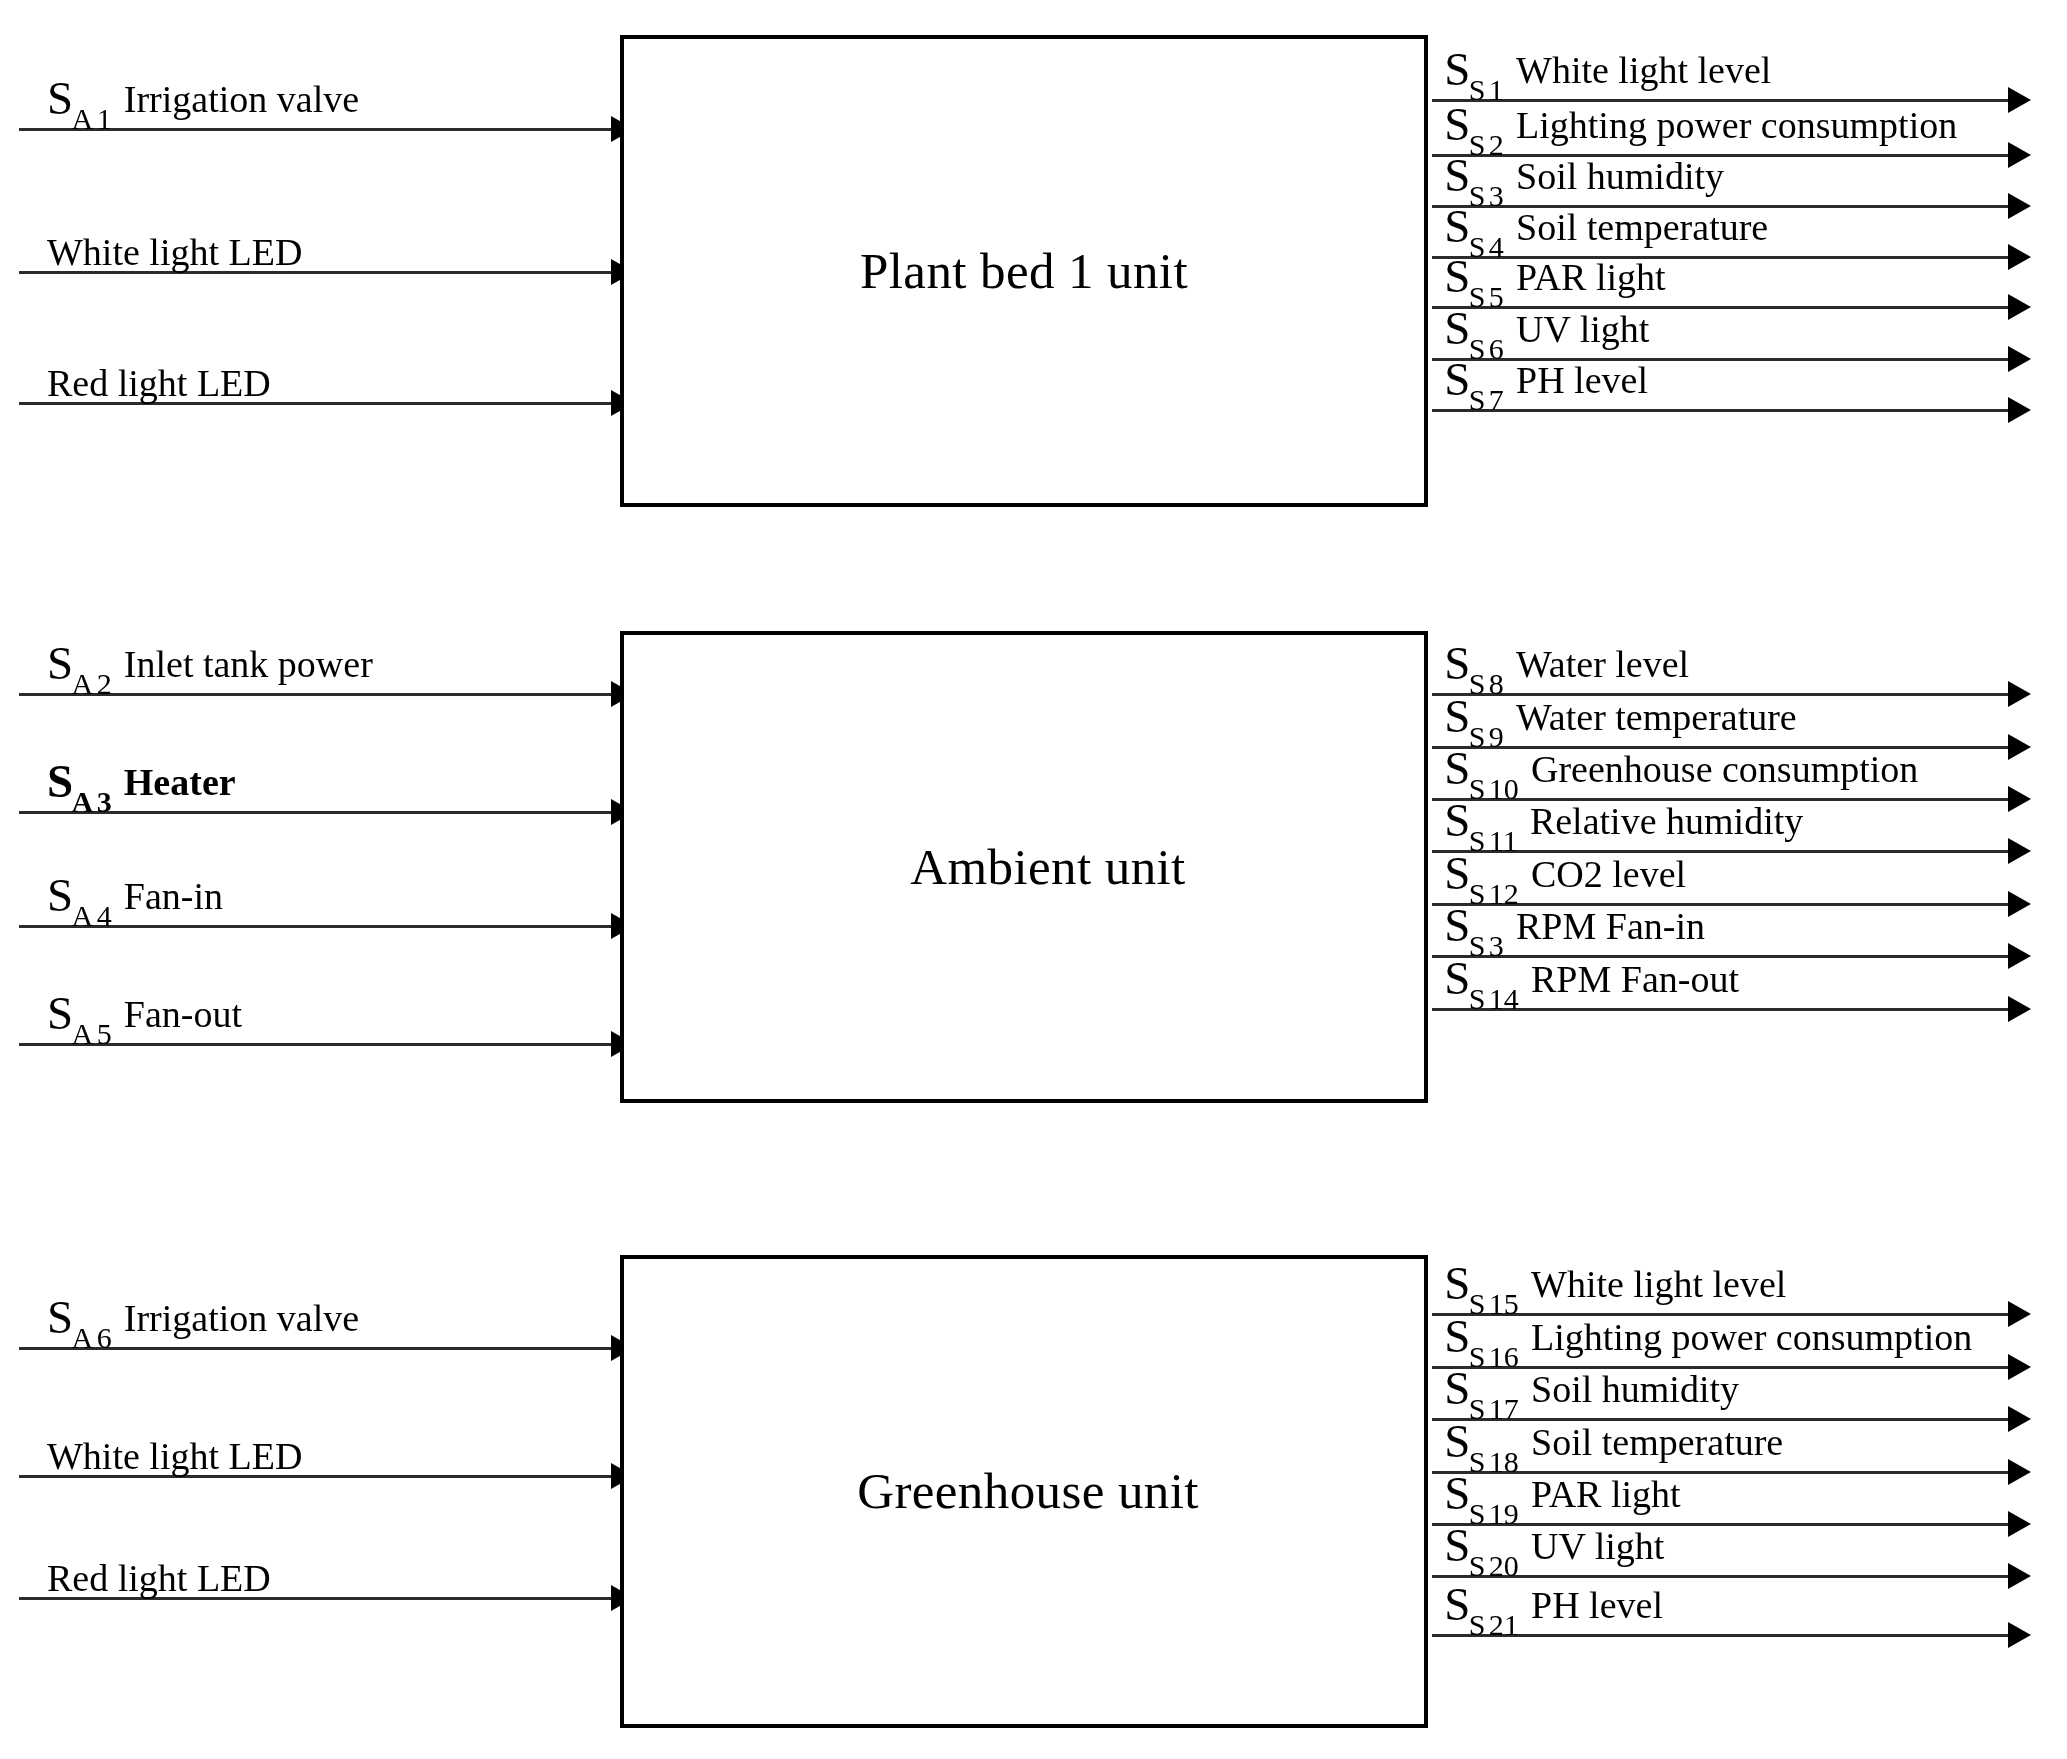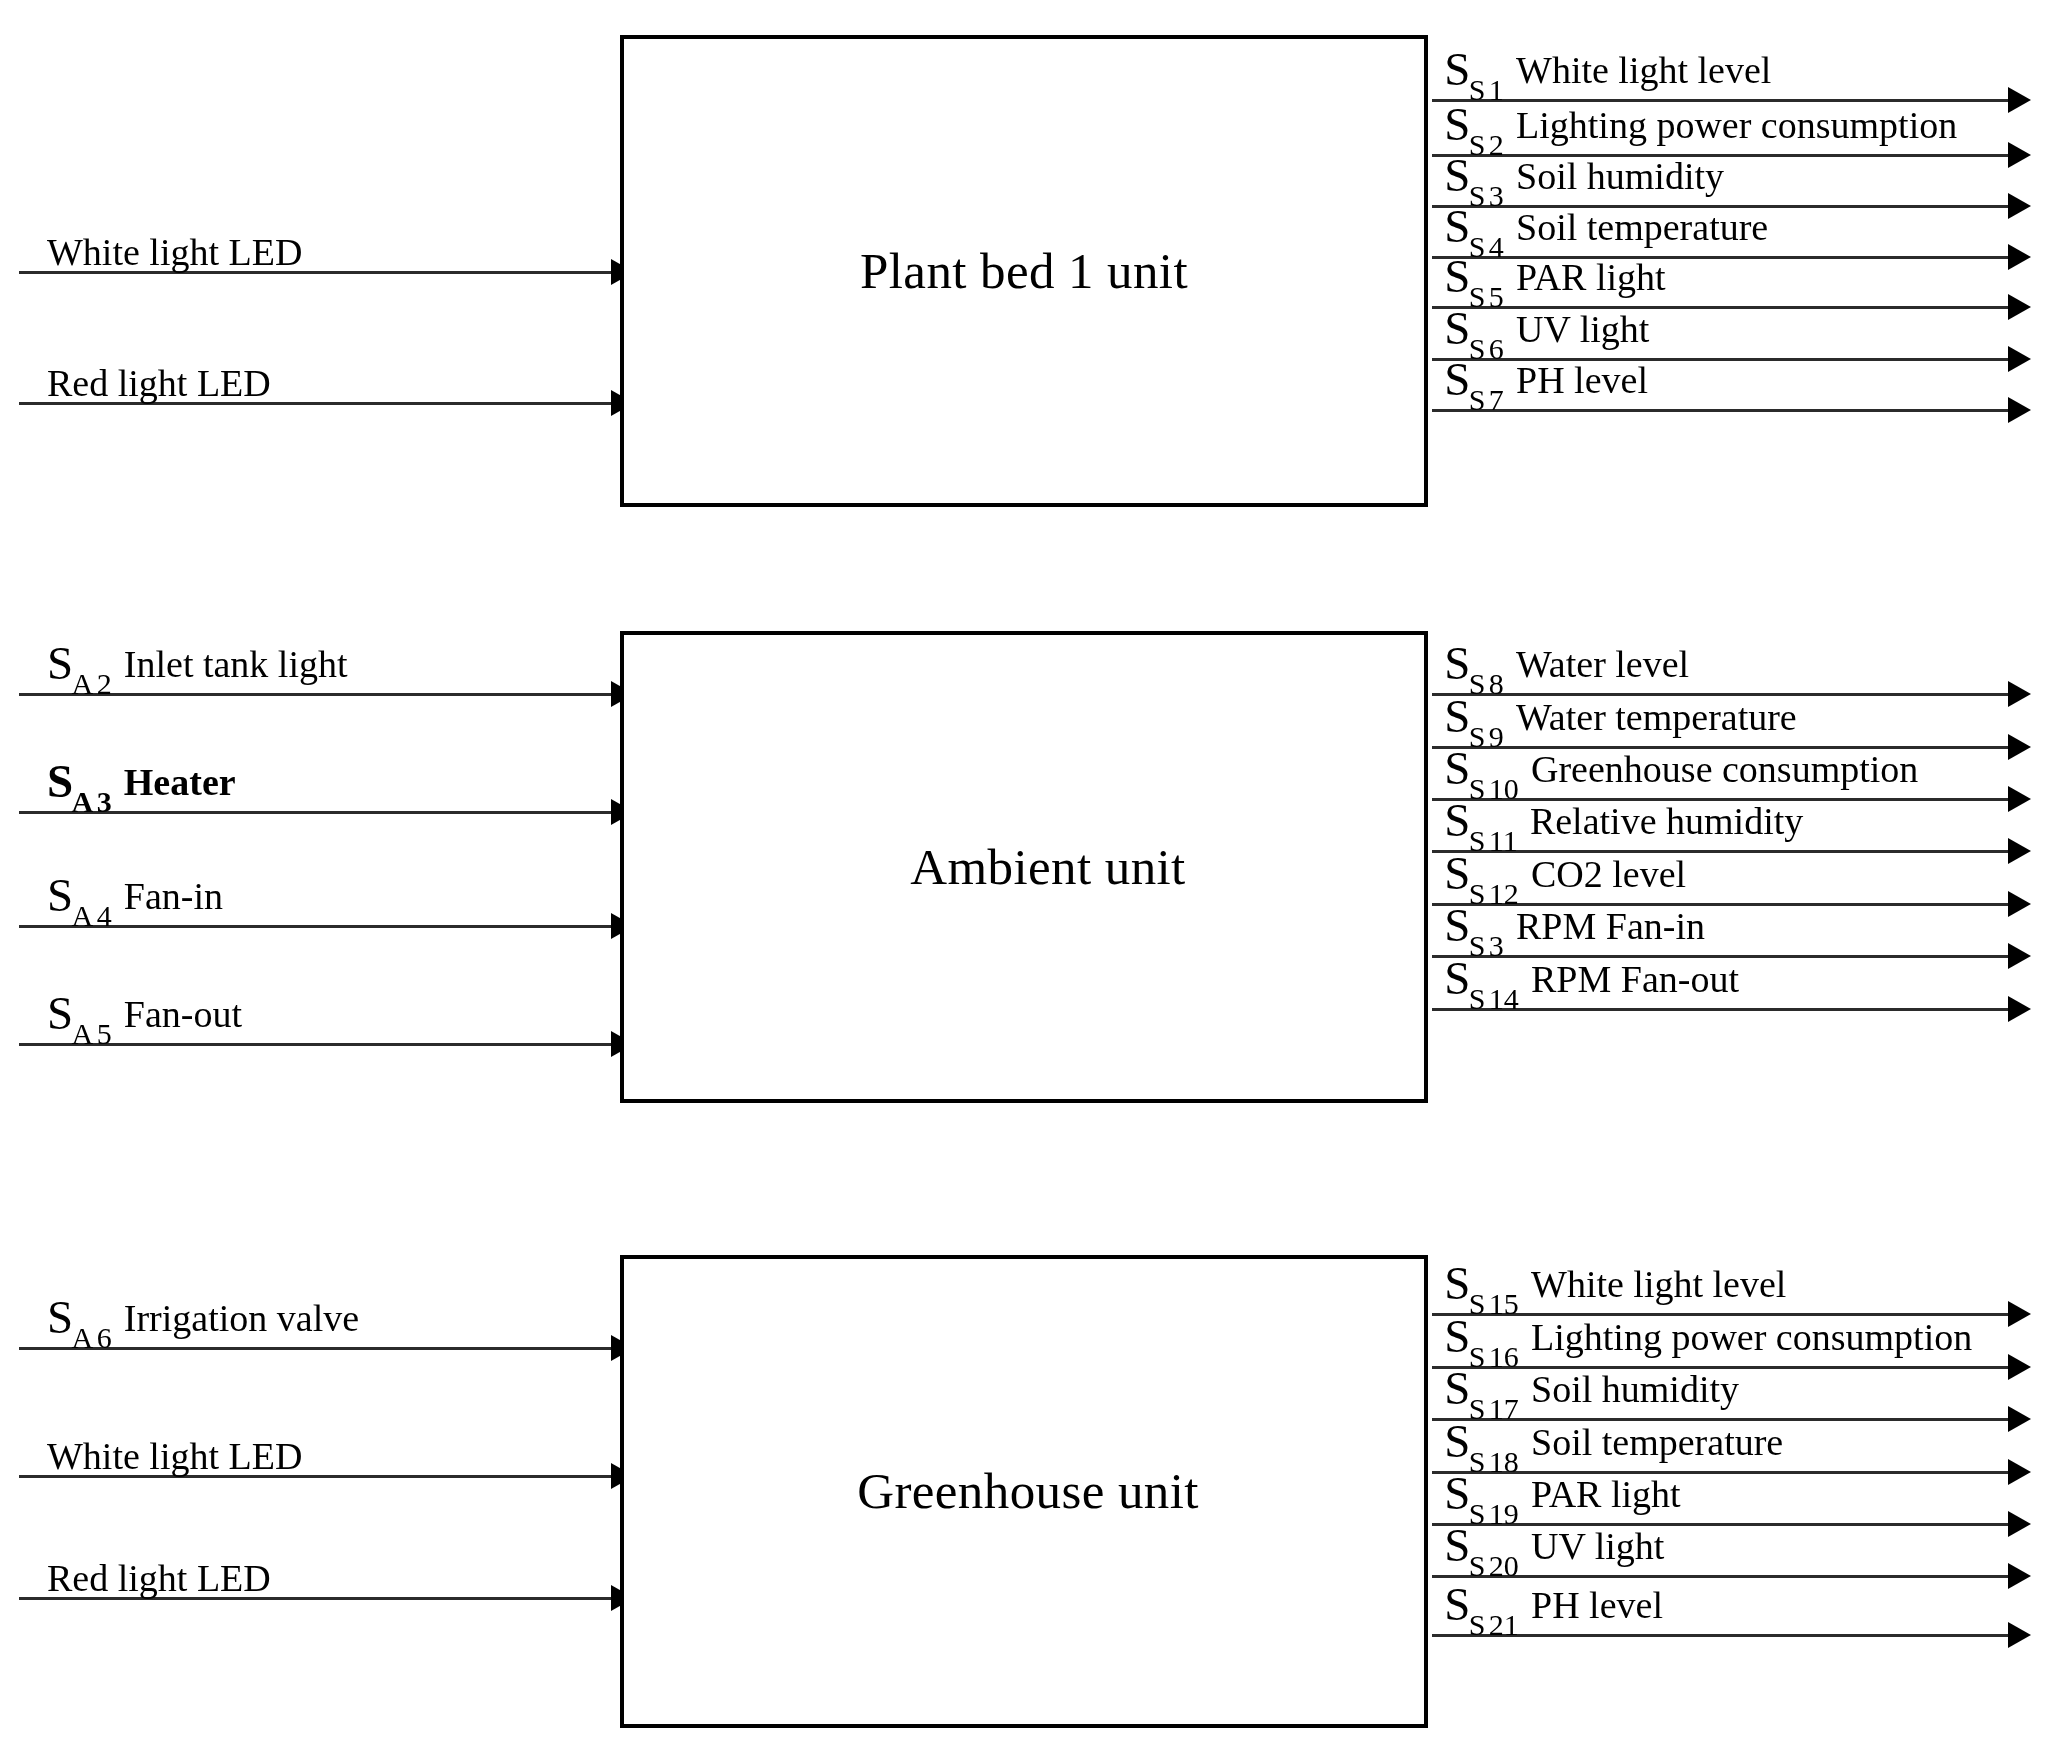--- a/index.html
+++ b/index.html
@@ -94,20 +94,25 @@
   }
 </style>
 </head>
 <body>
 
 <div id="page">
 
 <div class="unit-block" style="left: 620px; top: 35px; width: 808px; height: 472px;">
       <div class="unit-title">Plant bed 1 unit</div>
     </div>
+    <div class="sig" style="left: 19px; top: 68px; width: 627px; height: 63px;">
+      <div class="sig-line" style="width: 592px;"></div>
+      <div class="arrow-head" style="left: 592px;"></div>
+      <div class="sig-label left"><span class="sym">S<span class="sub">A<span class="num">1</span></span></span><span class="sig-text">Irrigation valve</span></div>
+    </div>
     <div class="sig" style="left: 19px; top: 211px; width: 627px; height: 63px;">
       <div class="sig-line" style="width: 592px;"></div>
       <div class="arrow-head" style="left: 592px;"></div>
       <div class="sig-label left"><span class="plain-text">White light LED</span></div>
     </div>
     <div class="sig" style="left: 19px; top: 342px; width: 627px; height: 63px;">
       <div class="sig-line" style="width: 592px;"></div>
       <div class="arrow-head" style="left: 592px;"></div>
       <div class="sig-label left"><span class="plain-text">Red light LED</span></div>
     </div>
@@ -145,21 +150,21 @@
       <div class="sig-line" style="width: 576px;"></div>
       <div class="arrow-head" style="left: 576px;"></div>
       <div class="sig-label right"><span class="sym">S<span class="sub">S<span class="num">7</span></span></span><span class="sig-text">PH level</span></div>
     </div>
     <div class="unit-block" style="left: 620px; top: 631px; width: 808px; height: 472px; padding-left: 48px;">
       <div class="unit-title">Ambient unit</div>
     </div>
     <div class="sig" style="left: 19px; top: 633px; width: 627px; height: 63px;">
       <div class="sig-line" style="width: 592px;"></div>
       <div class="arrow-head" style="left: 592px;"></div>
-      <div class="sig-label left"><span class="sym">S<span class="sub">A<span class="num">2</span></span></span><span class="sig-text">Inlet tank light</span></div>
+      <div class="sig-label left"><span class="sym">S<span class="sub">A<span class="num">2</span></span></span><span class="sig-text">Inlet tank power</span></div>
     </div>
     <div class="sig" style="left: 19px; top: 751px; width: 627px; height: 63px; font-weight: bold;">
       <div class="sig-line" style="width: 592px;"></div>
       <div class="arrow-head" style="left: 592px;"></div>
       <div class="sig-label left"><span class="sym">S<span class="sub">A<span class="num">3</span></span></span><span class="sig-text">Heater</span></div>
     </div>
     <div class="sig" style="left: 19px; top: 865px; width: 627px; height: 63px;">
       <div class="sig-line" style="width: 592px;"></div>
       <div class="arrow-head" style="left: 592px;"></div>
       <div class="sig-label left"><span class="sym">S<span class="sub">A<span class="num">4</span></span></span><span class="sig-text">Fan-in</span></div>

